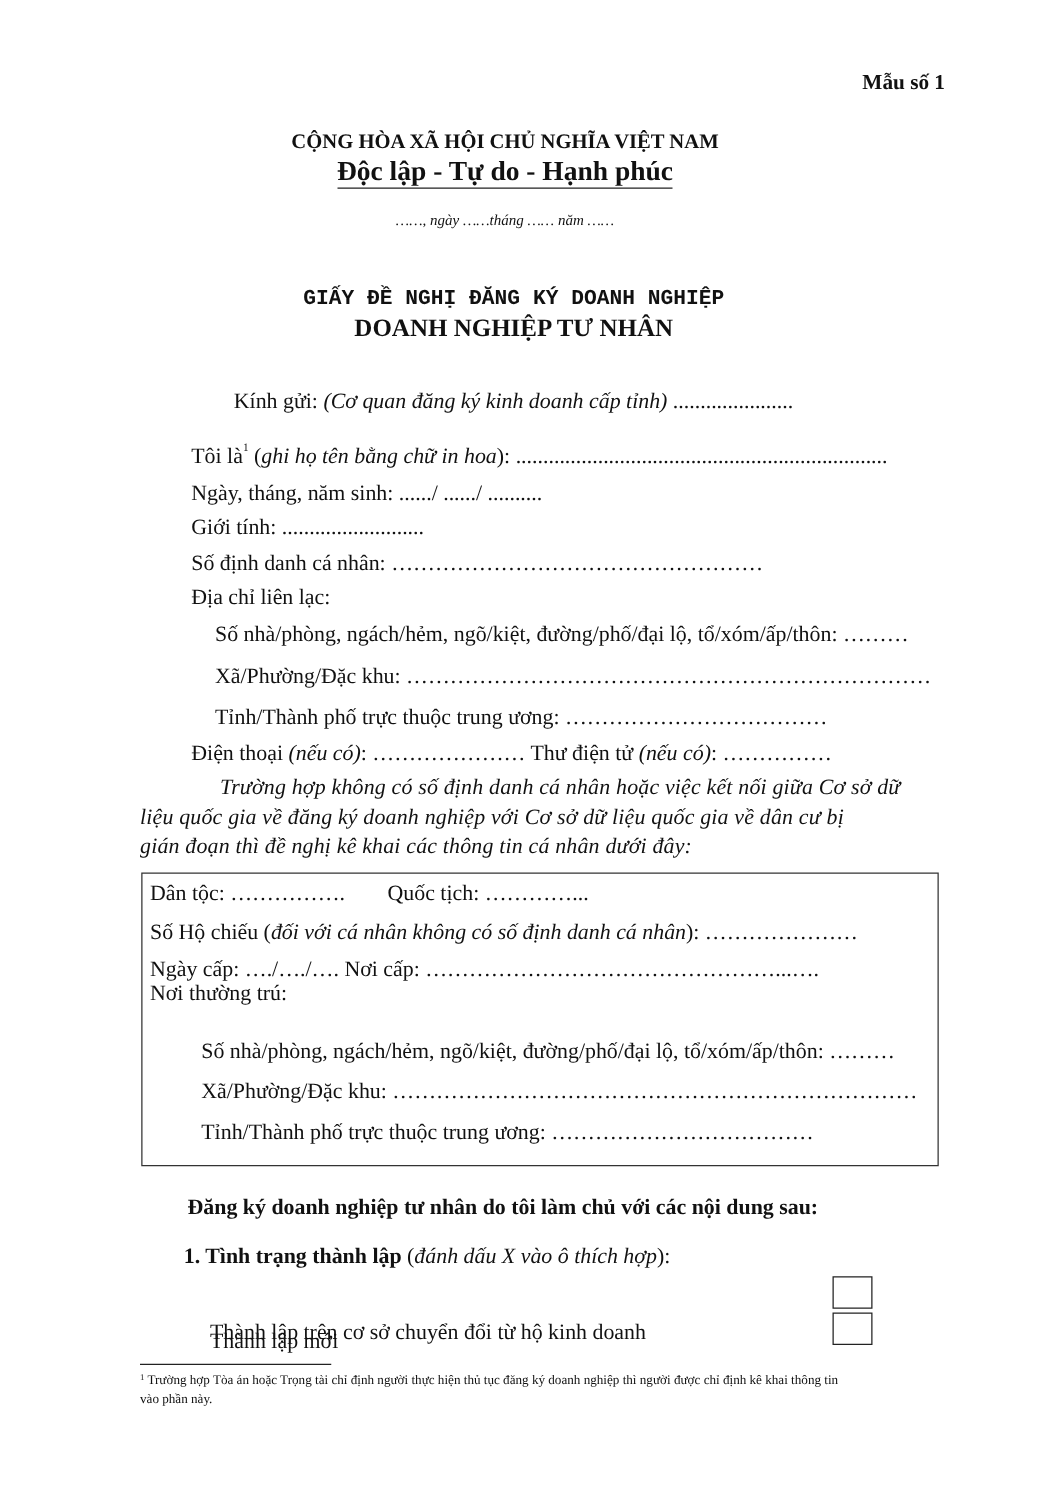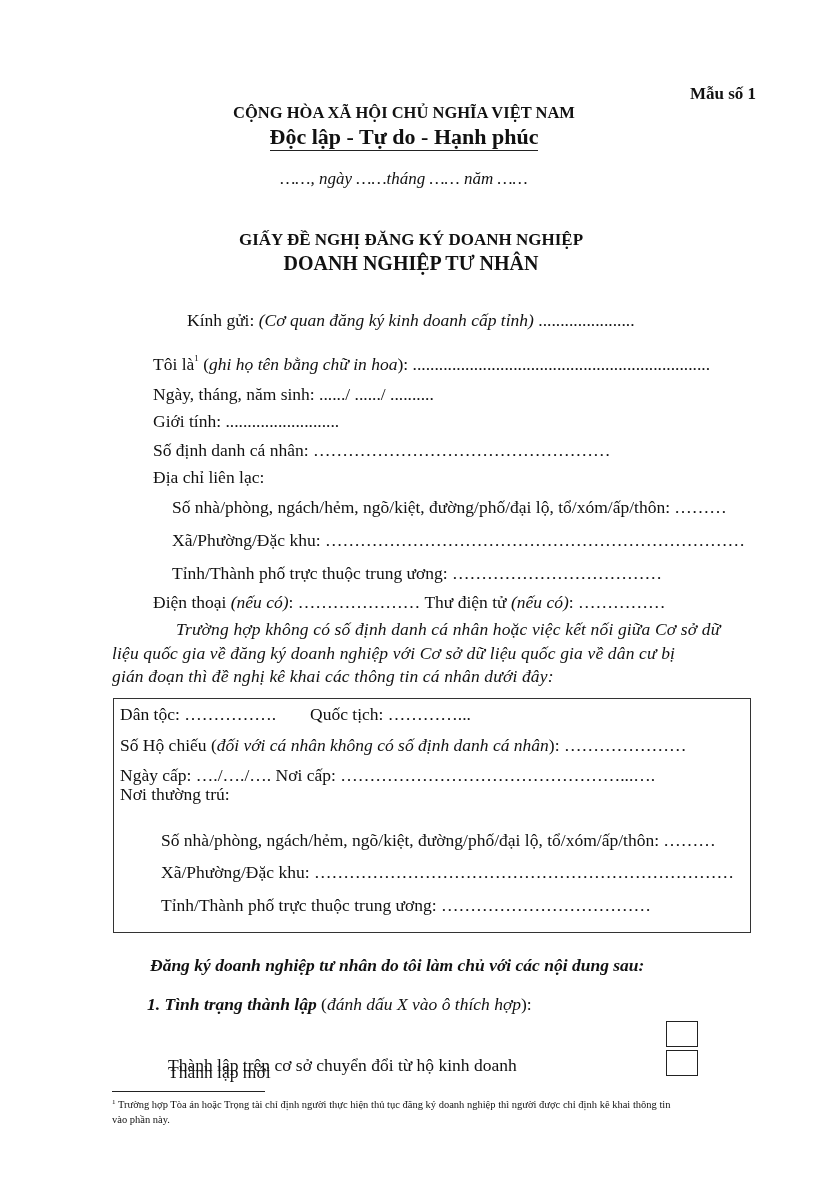--- a/index.html
+++ b/index.html
@@ -2,28 +2,28 @@
 <html><head>
 <meta charset="utf-8">
 <style>
   html, body { margin: 0; padding: 0; background: #ffffff; }
   body {
     width: 840px; height: 1200px; position: relative; overflow: hidden;
     font-family: "Liberation Serif", "DejaVu Serif", serif;
     color: #111111;
   }
   .abs { position: absolute; white-space: nowrap; }
-  .b { font-weight: bold; font-style: italic; }
+  .b { font-weight: bold; }
   .i { font-style: italic; }
-  .form-no { right: 84px; top: 84px; font-size: 17px; font-weight: bold; }
+  .form-no { right: 84px; top: 56px; font-size: 17px; font-weight: bold; }
   .nation { top: 103px; font-size: 16.5px; font-weight: bold; left: 0; width: 808px; text-align:center; }
   .motto { top: 124px; font-size: 22px; font-weight: bold; left: 0; width: 808px; text-align:center; }
   .motto span { border-bottom: 1.5px solid #222; padding-bottom: 1px; }
-  .dateline { top: 169px; font-size: 17px; font-style: italic; left: 0; width: 808px; text-align: center; }
-  .title1 { top: 230px; font-size: 17px; font-weight: bold; left: 0; width: 822px; text-align:center; }
+  .dateline { top: 169px; font-size: 12px; font-style: italic; left: 0; width: 808px; text-align: center; }
+  .title1 { top: 230px; font-size: 17px; font-weight: bold; left: 0; width: 822px; text-align:center;font-family:Liberation Mono, monospace; }
   .title2 { top: 252px; font-size: 20px; font-weight: bold; left: 0; width: 822px; text-align:center; }
   .kinhgui { left: 187px; top: 310px; font-size: 17.5px; }
   .line { font-size: 17.5px; }
   sup { font-size: 9px; vertical-align: top; position: relative; top: -1px; }
   .para { left: 112px; font-size: 17.5px; font-style: italic; letter-spacing: 0.15px; }
   .box {
     position: absolute; left: 113px; top: 698px; width: 636px; height: 233px;
     border: 1.3px solid #333;
   }
   .checkbox {

